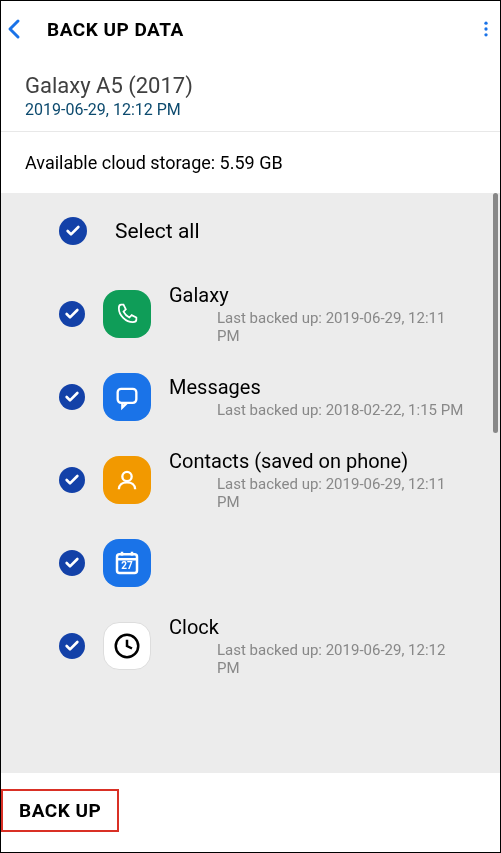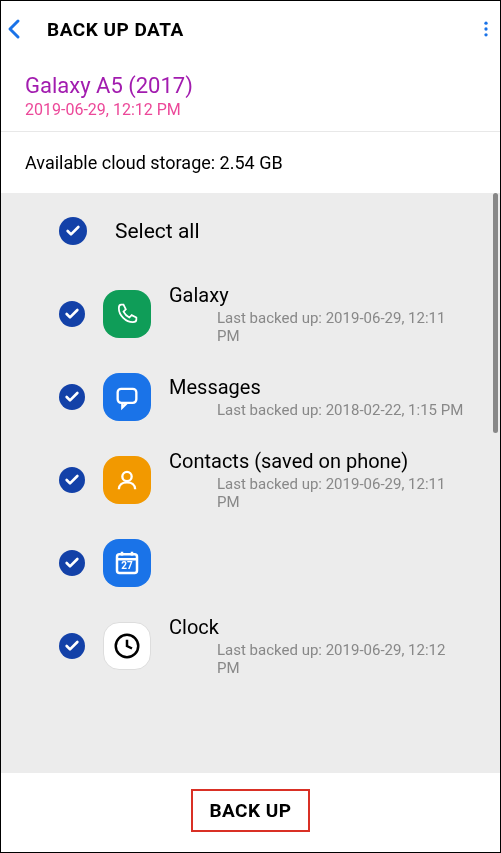--- a/index.html
+++ b/index.html
@@ -45,26 +45,26 @@
       display: flex;
       align-items: center;
       justify-content: center;
     }
     .device-section {
       padding: 16px 24px 12px 24px;
       background: #fff;
     }
     .device-name {
       font-size: 22px;
-      color: #a21caf;
+      color: #404040;
       margin-bottom: 2px;
     }
     .device-date {
       font-size: 16px;
-      color: #ec4899;
+      color: #0c4a6e;
     }
     .storage-section {
       padding: 20px 24px;
       background: #fff;
       border-top: 1px solid #e8e8e8;
     }
     .storage-text {
       font-size: 18px;
       color: #000;
     }
@@ -144,21 +144,20 @@
       margin-bottom: 2px;
     }
     .item-subtitle {
       font-size: 15px;
       color: #888;
       margin-left: 48px;
     }
     .footer {
       padding: 16px 0 20px 0;
       background: #fff;
-      text-align: center;
     }
     .backup-button {
       display: inline-block;
       font-size: 19px;
       font-weight: 700;
       color: #000;
       letter-spacing: 0.5px;
       padding: 8px 16px;
       border: 2px solid #d93025;
       cursor: pointer;
@@ -183,21 +182,21 @@
       </svg>
     </div>
   </div>
 
   <div class="device-section">
     <div class="device-name">Galaxy A5 (2017)</div>
     <div class="device-date">2019-06-29, 12:12 PM</div>
   </div>
 
   <div class="storage-section">
-    <div class="storage-text">Available cloud storage: 2.54 GB</div>
+    <div class="storage-text">Available cloud storage: 5.59 GB</div>
   </div>
 
   <div class="list-section">
     <div class="scrollbar-track"></div>
 
     <div class="select-all-row">
       <div class="checkbox">
         <svg viewBox="0 0 24 24" fill="none" stroke="#fff" stroke-width="4" stroke-linecap="round" stroke-linejoin="round">
           <polyline points="4 12 9 17 20 6"></polyline>
         </svg>

